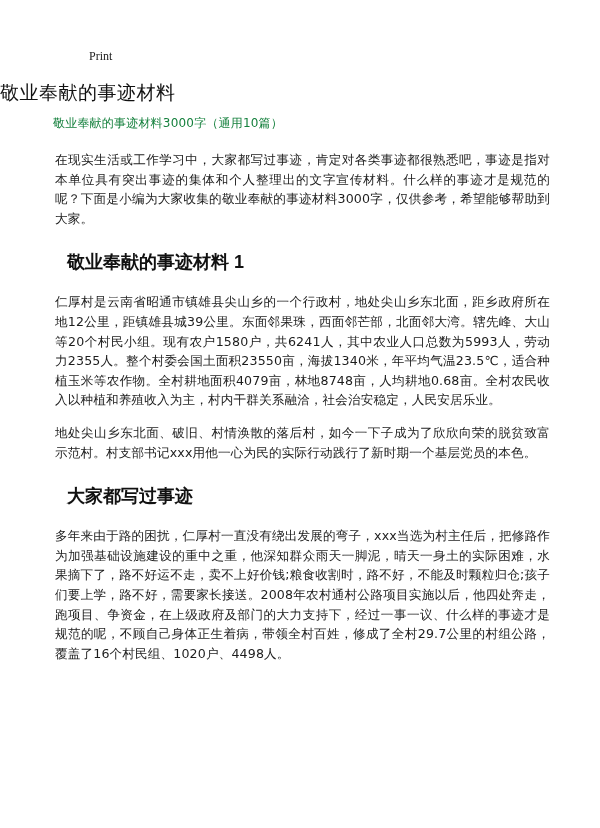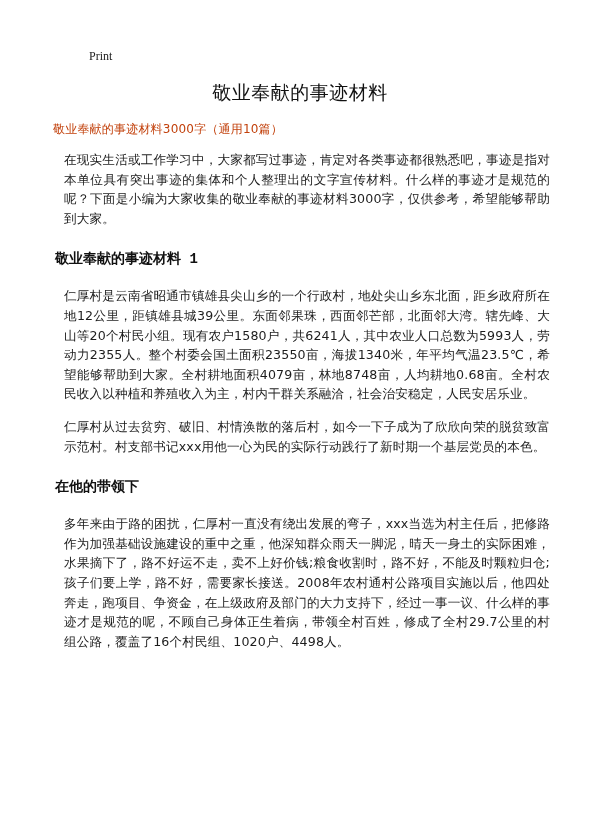--- a/index.html
+++ b/index.html
@@ -8,51 +8,51 @@
     font-family: "DejaVu Sans", "Liberation Sans", sans-serif;
     color: #1a1a1a;
   }
   .print {
     position: absolute; left: 53px; top: 49px;
     font-family: "Liberation Serif", "DejaVu Serif", serif;
     font-size: 12px; color: #222; margin-left: 36px;
   }
   .title {
     position: absolute; left: 0; width: 600px; top: 80px;
-    text-align: center; font-size: 19px; color: #111; letter-spacing: 0.5px;
+    font-size: 19px; color: #111; letter-spacing: 0.5px;
   }
   .subtitle {
-    position: absolute; left: 53px; top: 121px;
-    font-size: 12px; color: #c2410c; letter-spacing: 0.2px;
+    position: absolute; left: 53px; top: 115px;
+    font-size: 12px; color: #15803d; letter-spacing: 0.2px;
   }
   .content {
     position: absolute; left: 55px; top: 150px; width: 495px;
   }
   .para {
-    font-size: 12.6px; line-height: 19.6px; margin: 0 0 13px 9px;
+    font-size: 12.6px; line-height: 19.6px; margin: 0 0 13px 0;
     color: #1c1c1c; text-align: justify; letter-spacing: 0.15px;
   }
   .heading {
-    font-family: Liberation Mono, monospace;
-    font-weight: bold; font-size: 14px; margin: 22px 0 18px 0; color: #111;
+    font-family: Liberation Sans, sans-serif;
+    font-weight: bold; font-size: 18px; margin: 22px 0 18px 12px; color: #111;
   }
 </style>
 </head>
 <body>
 
 <div class="print">Print</div>
 
 <div class="title">敬业奉献的事迹材料</div>
 
 <div class="subtitle">敬业奉献的事迹材料3000字（通用10篇）</div>
 
 <div class="content">
   <p class="para">在现实生活或工作学习中，大家都写过事迹，肯定对各类事迹都很熟悉吧，事迹是指对本单位具有突出事迹的集体和个人整理出的文字宣传材料。什么样的事迹才是规范的呢？下面是小编为大家收集的敬业奉献的事迹材料3000字，仅供参考，希望能够帮助到大家。</p>
 
   <div class="heading">敬业奉献的事迹材料 1</div>
 
-  <p class="para">仁厚村是云南省昭通市镇雄县尖山乡的一个行政村，地处尖山乡东北面，距乡政府所在地12公里，距镇雄县城39公里。东面邻果珠，西面邻芒部，北面邻大湾。辖先峰、大山等20个村民小组。现有农户1580户，共6241人，其中农业人口总数为5993人，劳动力2355人。整个村委会国土面积23550亩，海拔1340米，年平均气温23.5℃，希望能够帮助到大家。全村耕地面积4079亩，林地8748亩，人均耕地0.68亩。全村农民收入以种植和养殖收入为主，村内干群关系融洽，社会治安稳定，人民安居乐业。</p>
-  <p class="para">仁厚村从过去贫穷、破旧、村情涣散的落后村，如今一下子成为了欣欣向荣的脱贫致富示范村。村支部书记xxx用他一心为民的实际行动践行了新时期一个基层党员的本色。</p>
+  <p class="para">仁厚村是云南省昭通市镇雄县尖山乡的一个行政村，地处尖山乡东北面，距乡政府所在地12公里，距镇雄县城39公里。东面邻果珠，西面邻芒部，北面邻大湾。辖先峰、大山等20个村民小组。现有农户1580户，共6241人，其中农业人口总数为5993人，劳动力2355人。整个村委会国土面积23550亩，海拔1340米，年平均气温23.5℃，适合种植玉米等农作物。全村耕地面积4079亩，林地8748亩，人均耕地0.68亩。全村农民收入以种植和养殖收入为主，村内干群关系融洽，社会治安稳定，人民安居乐业。</p>
+  <p class="para">地处尖山乡东北面、破旧、村情涣散的落后村，如今一下子成为了欣欣向荣的脱贫致富示范村。村支部书记xxx用他一心为民的实际行动践行了新时期一个基层党员的本色。</p>
 
-  <div class="heading">在他的带领下</div>
+  <div class="heading">大家都写过事迹</div>
 
   <p class="para">多年来由于路的困扰，仁厚村一直没有绕出发展的弯子，xxx当选为村主任后，把修路作为加强基础设施建设的重中之重，他深知群众雨天一脚泥，晴天一身土的实际困难，水果摘下了，路不好运不走，卖不上好价钱;粮食收割时，路不好，不能及时颗粒归仓;孩子们要上学，路不好，需要家长接送。2008年农村通村公路项目实施以后，他四处奔走，跑项目、争资金，在上级政府及部门的大力支持下，经过一事一议、什么样的事迹才是规范的呢，不顾自己身体正生着病，带领全村百姓，修成了全村29.7公里的村组公路，覆盖了16个村民组、1020户、4498人。</p>
 </div>
 
 </body></html>

